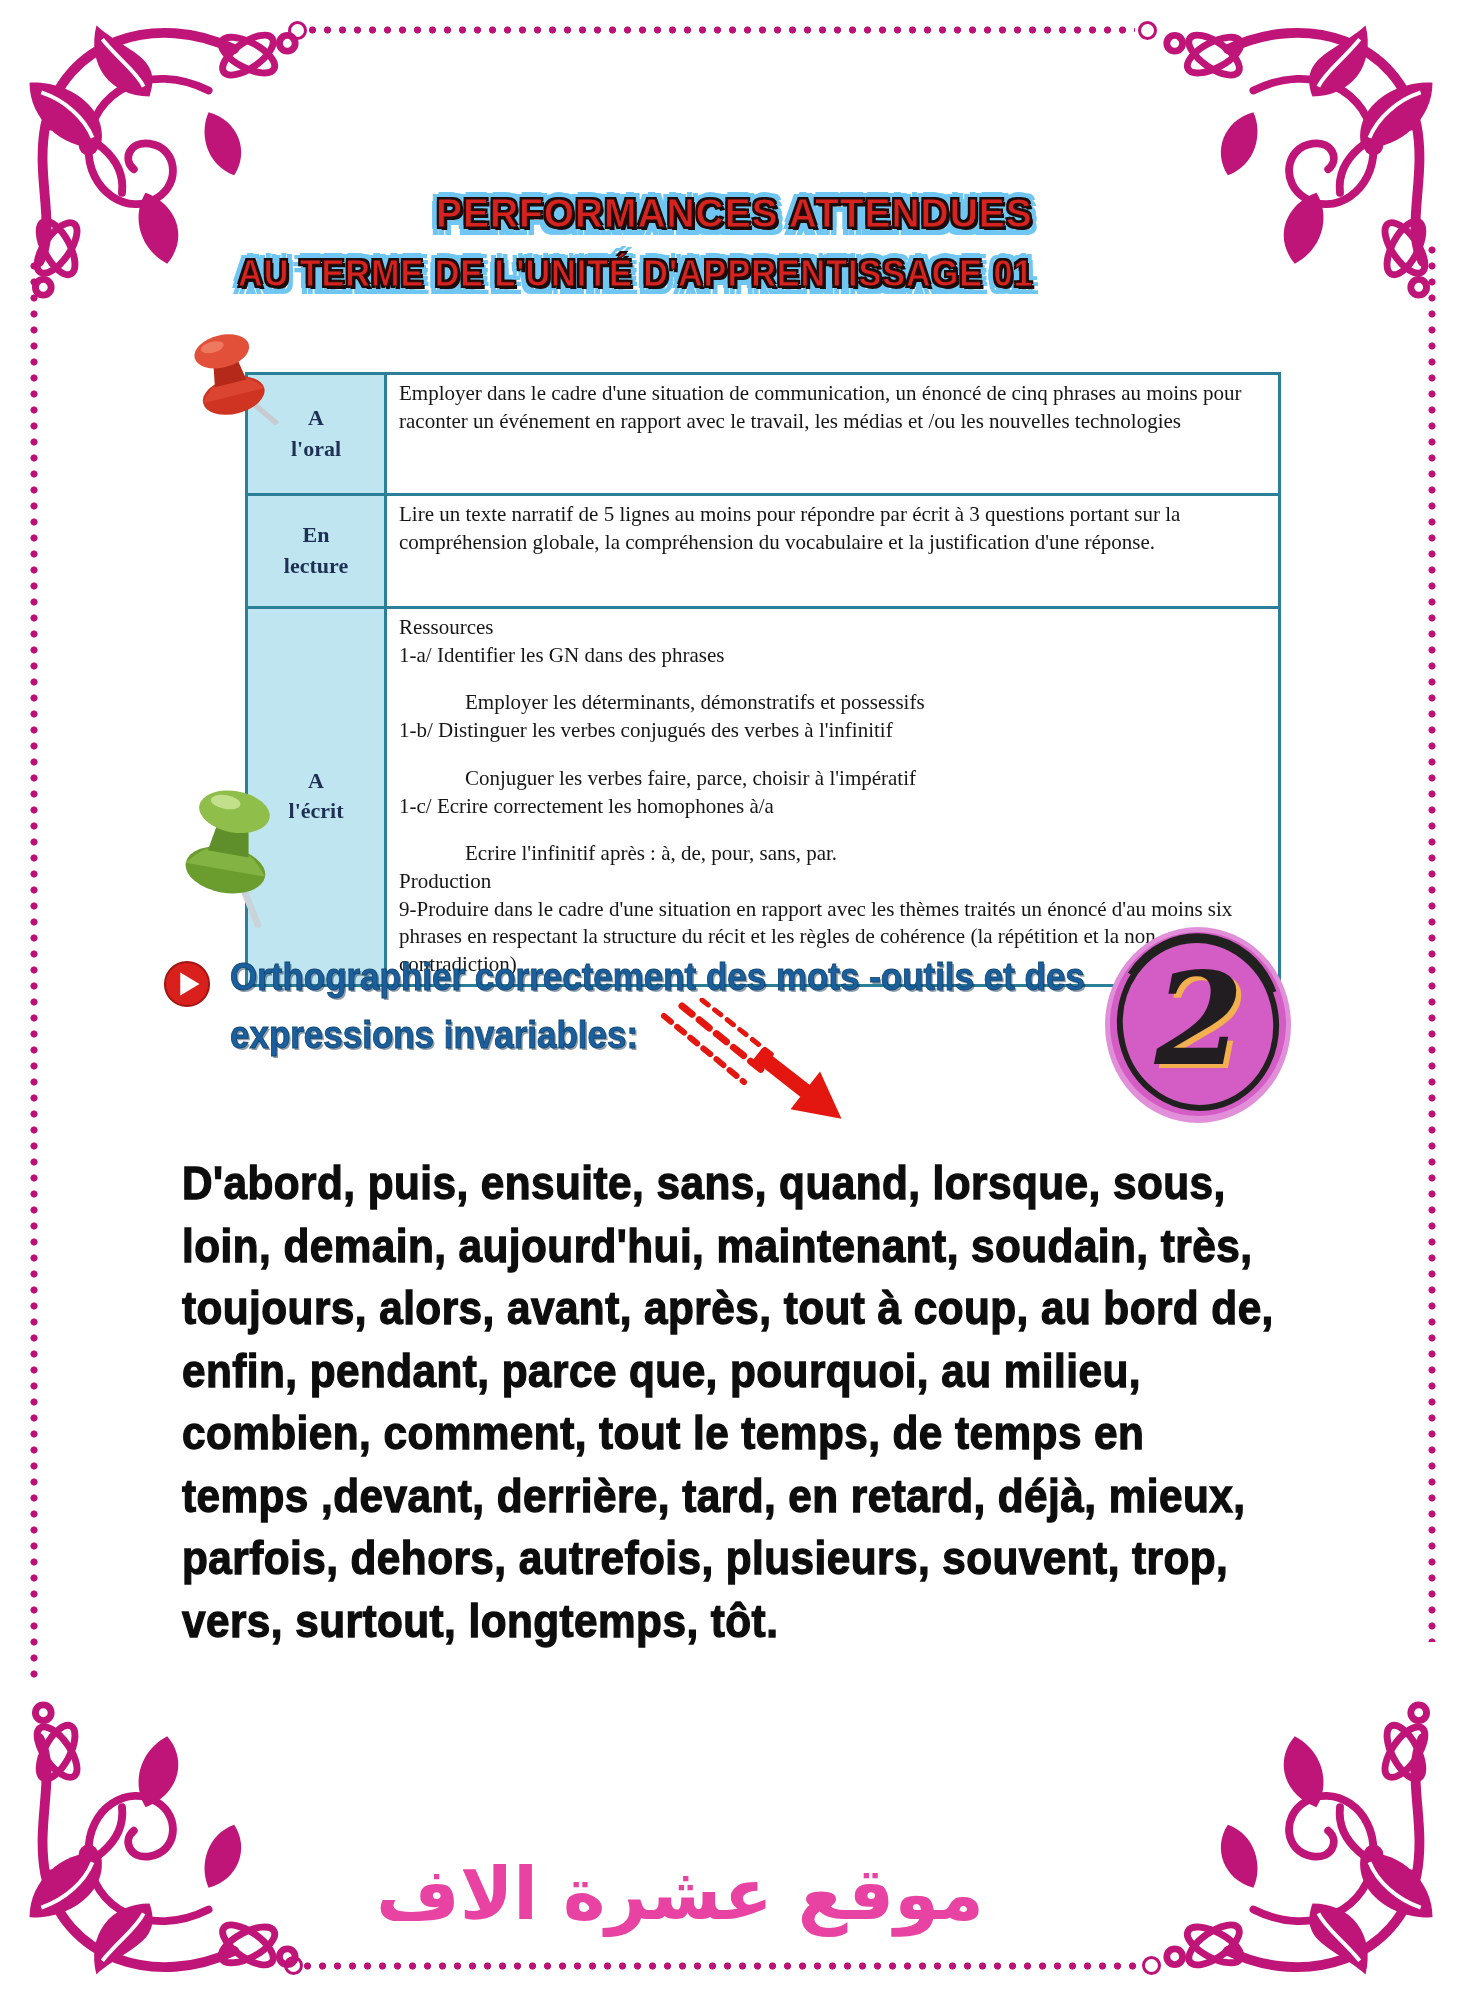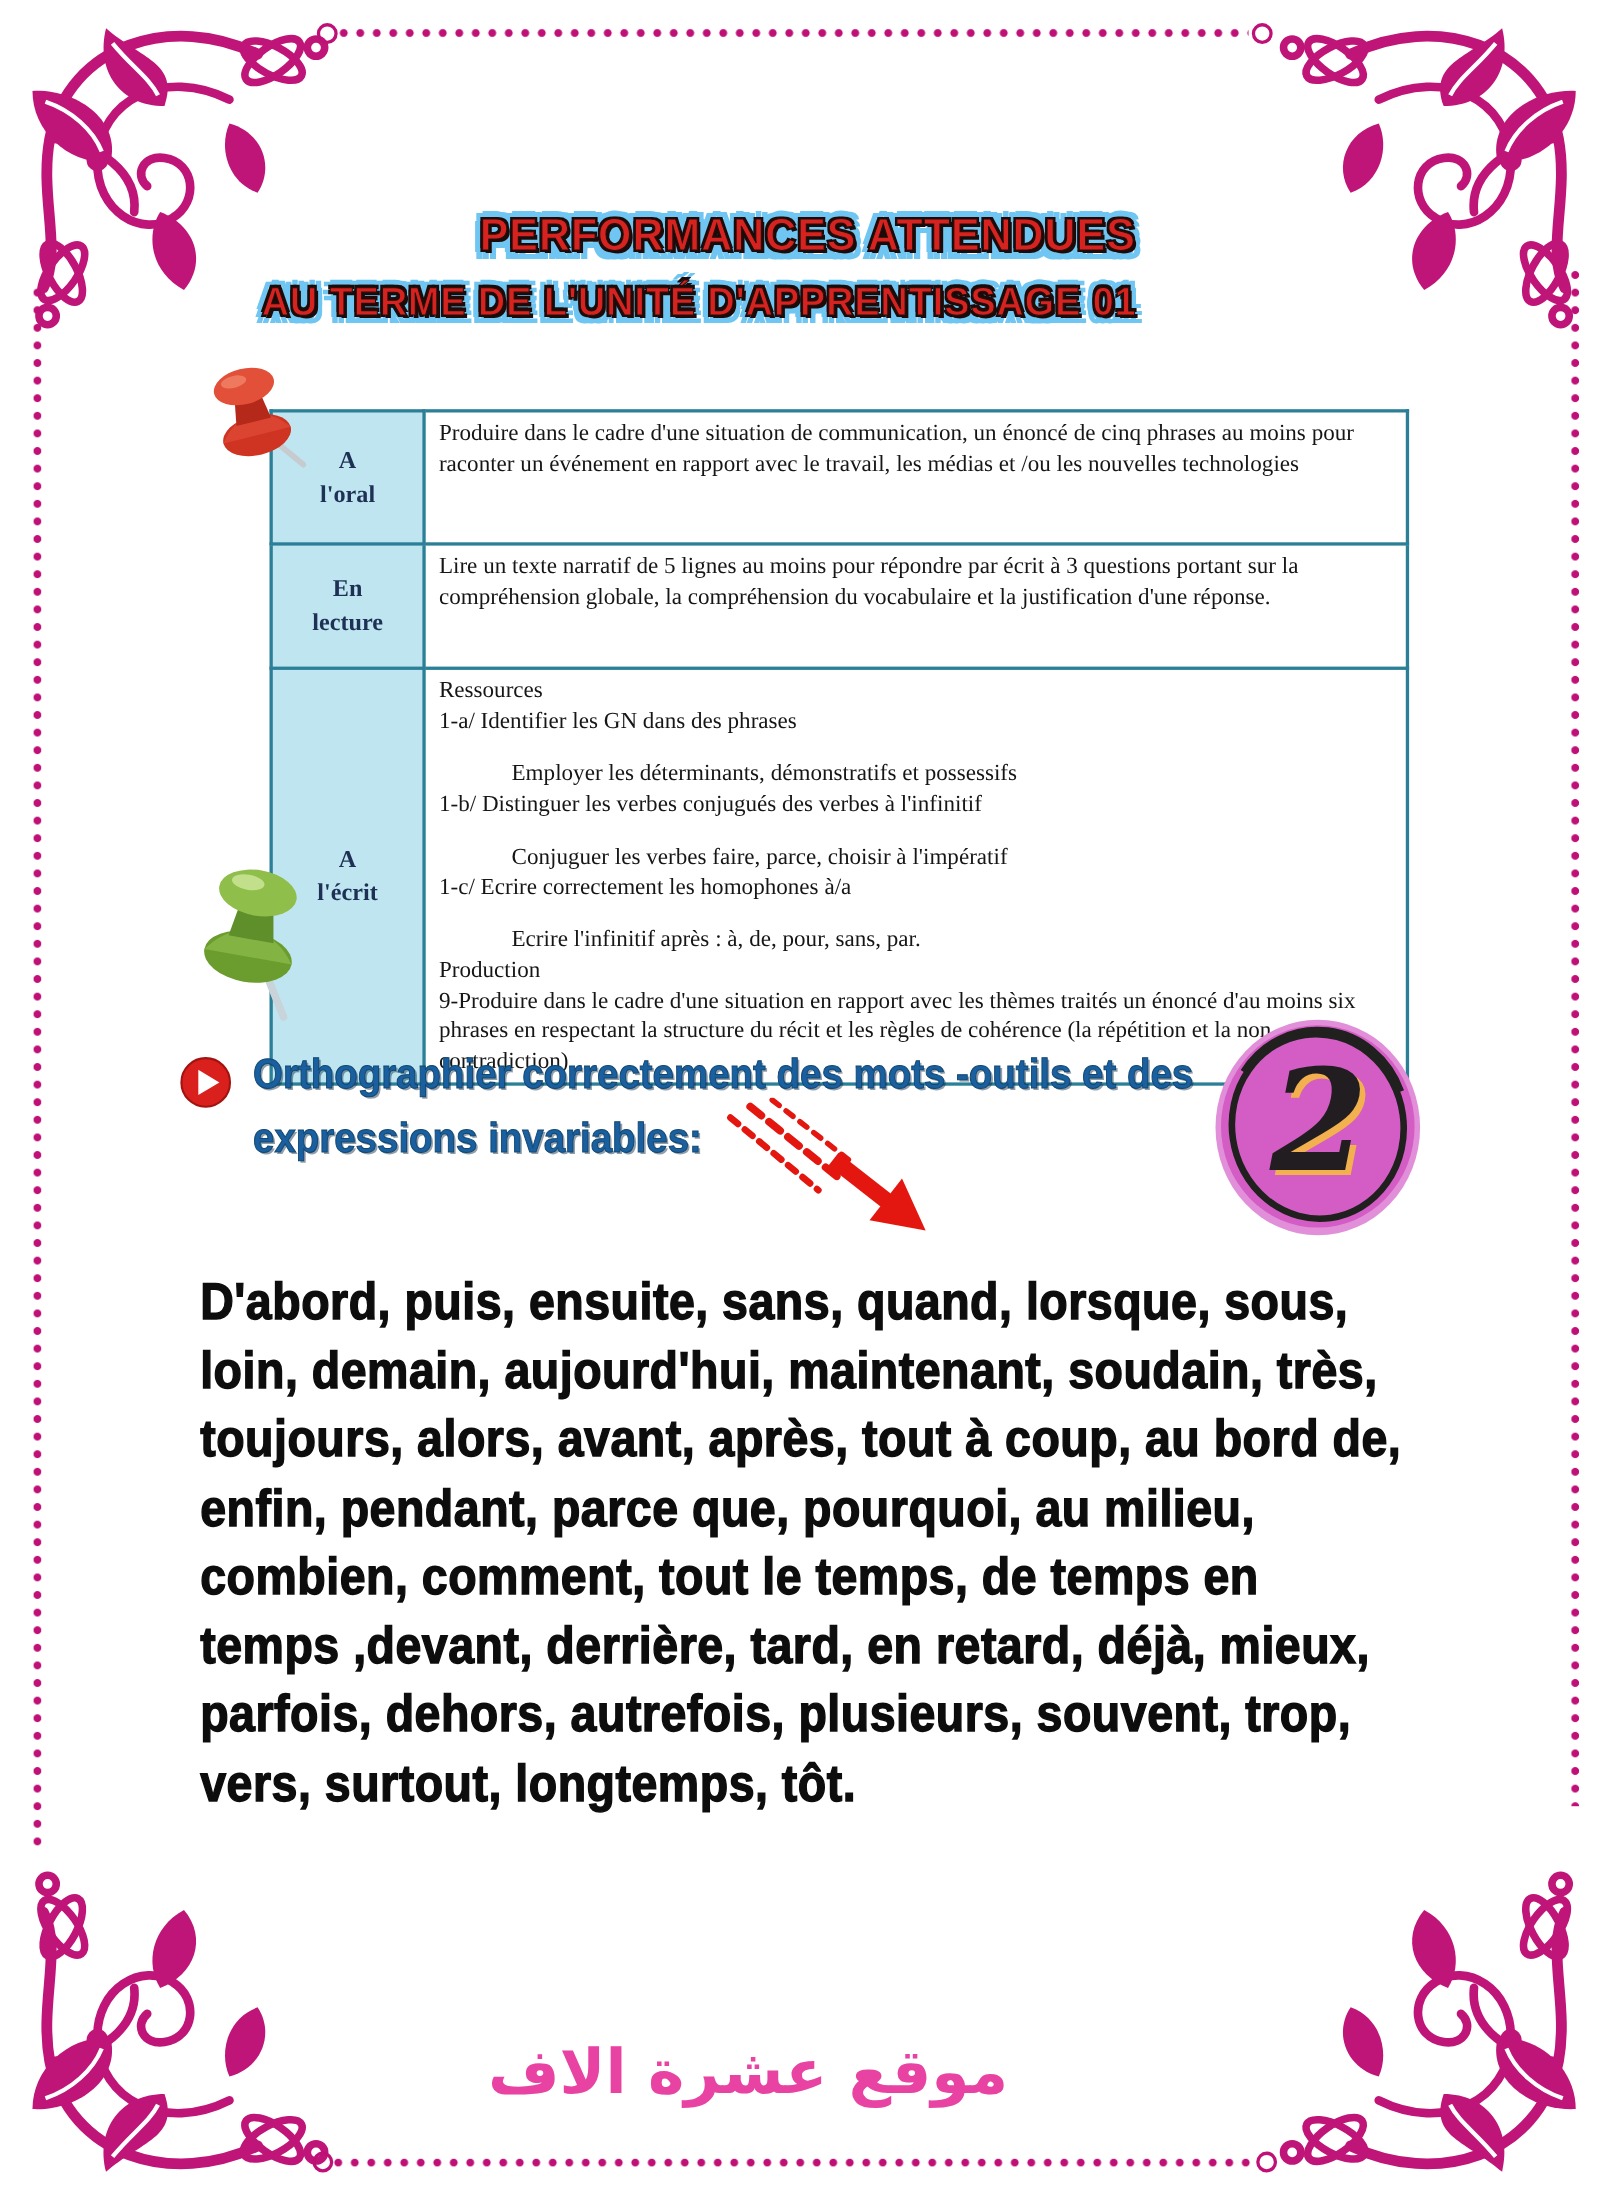--- a/index.html
+++ b/index.html
@@ -69,21 +69,21 @@
   .words{position:absolute; left:182px; top:1152px;}
   .word-line{
     font-weight:bold; font-size:47px; color:#0d0d0d; white-space:nowrap;
     line-height:62.5px; transform:scaleX(0.9); transform-origin:left;
     -webkit-text-stroke:1.3px #0d0d0d; letter-spacing:0.5px;
   }
   
   .watermark{
     position:absolute; left:300px; top:1852px; width:760px; text-align:center;
     direction:rtl; font-family:"DejaVu Sans", sans-serif; font-weight:bold;
-    font-size:56px; color:#e843a3; z-index:3;
+    font-size:72px; color:#e843a3; z-index:3;
   }
 </style>
 </head>
 <body>
 
 <div class="page">
 
   <svg class="corner tl" viewBox="0 0 310 310">
     <g fill="none" stroke="#c01578" stroke-linecap="round">
       <path d="M238,50 C160,12 64,40 46,128 C36,182 58,232 40,266" stroke-width="10"></path>
@@ -211,21 +211,21 @@
     <path d="M42,26 L66,26 L72,60 L36,60 Z" fill="#b5291a"></path>
     <ellipse cx="53" cy="23" rx="31" ry="18" fill="#e2503a"></ellipse>
     <ellipse cx="44" cy="16" rx="13" ry="6" fill="#f08066" opacity="0.85"></ellipse>
   </svg>
 
   <table class="ptable">
     <tbody>
         <tr class="r1">
       <td class="hd">A
 l'oral</td>
-      <td class="ct">Produire dans le cadre d'une situation de communication, un énoncé de cinq phrases au moins pour raconter un événement en rapport avec le travail, les médias et /ou les nouvelles technologies</td>
+      <td class="ct">Employer dans le cadre d'une situation de communication, un énoncé de cinq phrases au moins pour raconter un événement en rapport avec le travail, les médias et /ou les nouvelles technologies</td>
     </tr>
     <tr class="r2">
       <td class="hd">En
 lecture</td>
       <td class="ct">Lire un texte narratif de 5 lignes au moins pour répondre par écrit à 3 questions portant sur la compréhension globale, la compréhension du vocabulaire et la justification d'une réponse.</td>
     </tr>
     <tr class="r3">
       <td class="hd">A
 l'écrit</td>
       <td class="ct">

